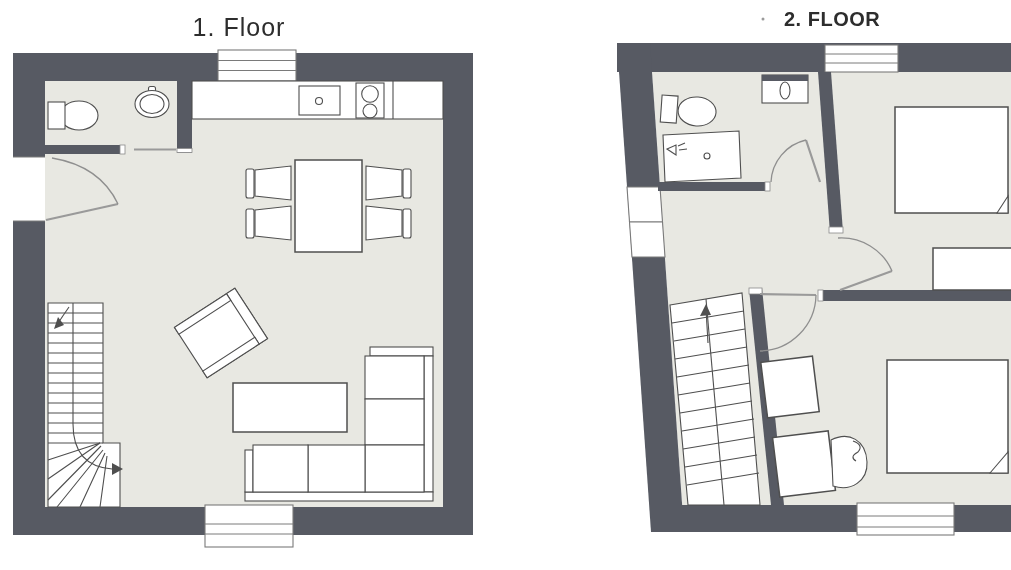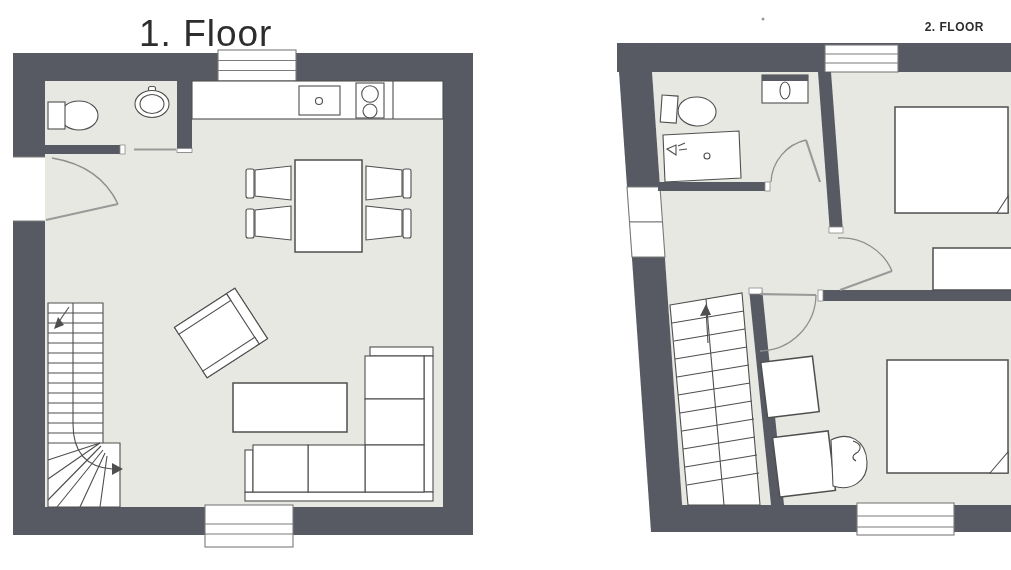--- a/index.html
+++ b/index.html
@@ -1,20 +1,20 @@
 <!DOCTYPE html>
 <html style="--wall: #575a63; --floor: #e8e8e2; --outline: #4f4f4f; --arc: #8f8f8f; --window-line: #7a7a7a; --title: #2d2d2d;"><head>
 <meta charset="utf-8">
 <style>
   html,body{margin:0;padding:0;background:#fff;}
   .canvas{position:relative;width:1011px;height:570px;background:#fff;overflow:hidden;
           font-family:"Liberation Sans",sans-serif;}
   .plan-title{position:absolute;color:var(--title,#2d2d2d);white-space:nowrap;}
-  #t1{left:139px;top:13px;width:200px;text-align:left;font-size:37px;letter-spacing:1px;}
-  #t2{left:784px;top:20px;width:200px;text-align:right;font-size:12px;font-weight:bold;letter-spacing:.5px;}
+  #t1{left:139px;top:13px;width:200px;text-align:center;font-size:25px;letter-spacing:1px;}
+  #t2{left:784px;top:8px;width:200px;text-align:left;font-size:20px;font-weight:bold;letter-spacing:.5px;}
   svg{position:absolute;top:0;}
   #plan1{left:0;}
   #plan2{left:600px;}
   .wall{fill:var(--wall,#575a63);}
   .floorfill{fill:var(--floor,#e8e8e2);}
   .furn{fill:#fff;stroke:var(--outline,#4f4f4f);stroke-width:1.5;}
   .furn2{fill:#fff;stroke:var(--outline,#4f4f4f);stroke-width:1.1;}
   .ln{fill:none;stroke:var(--outline,#4f4f4f);stroke-width:1.1;}
   .fillk{fill:var(--outline,#4f4f4f);}
   .arc{fill:none;stroke:var(--arc,#8f8f8f);stroke-width:1.3;}

